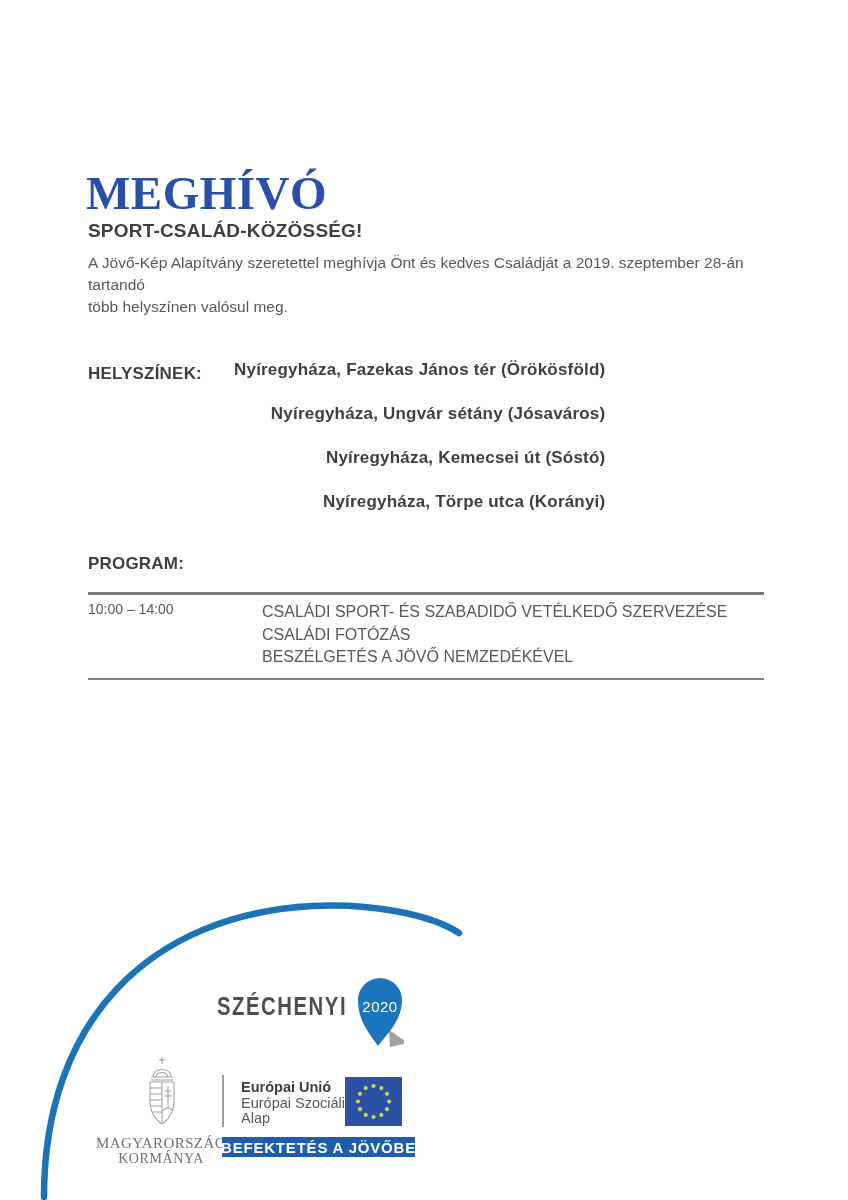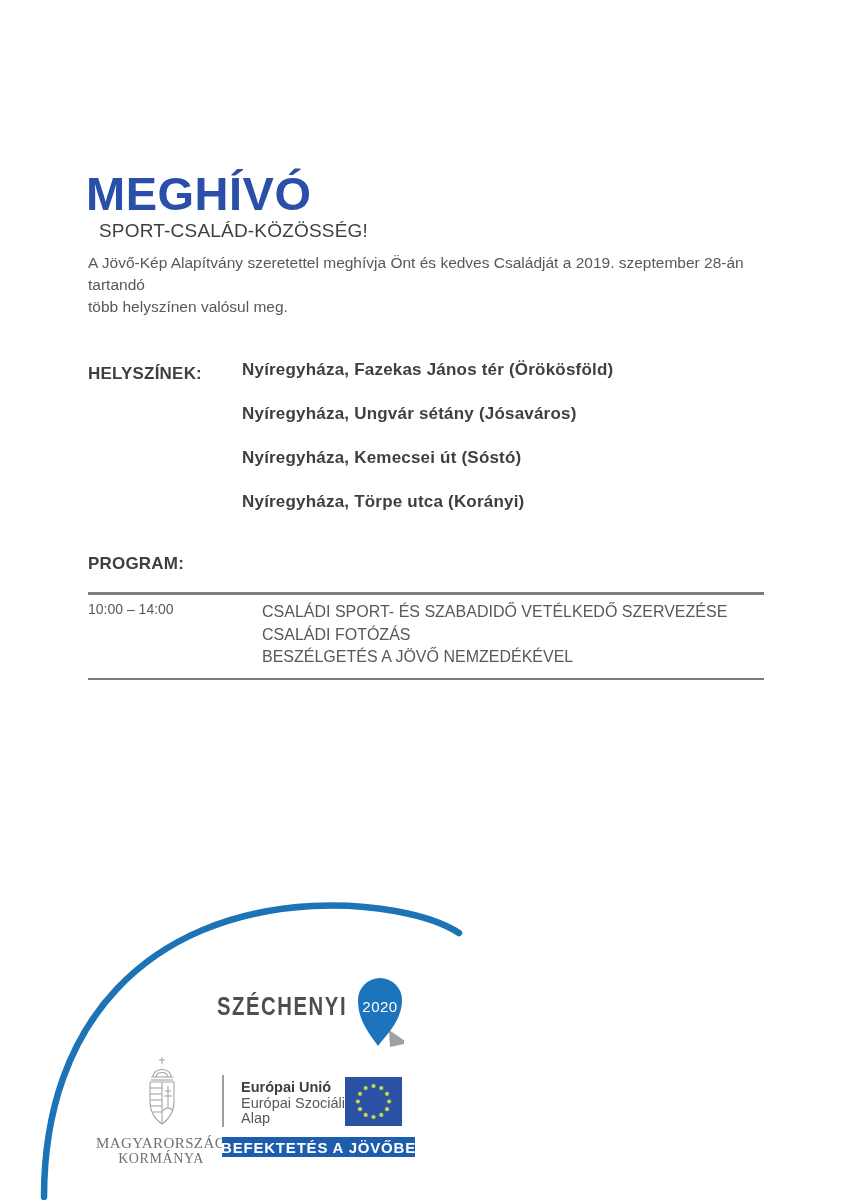--- a/index.html
+++ b/index.html
@@ -9,26 +9,26 @@
     --logo-gray:#4d4e50; --gov-gray:#6f7073;
   }
   *{margin:0;padding:0;box-sizing:border-box;}
   html,body{background:#e8e8e8;}
   .page{
     position:relative;width:848px;height:1200px;background:#ffffff;
     margin:0 auto;overflow:hidden;
     font-family:"Liberation Sans","DejaVu Sans",sans-serif;
   }
   .abs{position:absolute;}
-  .title{left:86px;top:166px;font-size:47px;font-weight:bold;color:var(--title-blue);letter-spacing:.5px;}
-  .subtitle{left:88px;top:220px;font-size:19px;font-weight:normal;color:var(--heading-gray);letter-spacing:.2px;margin-left:11px;}
+  .title{left:86px;top:166px;font-size:47px;font-weight:bold;color:var(--title-blue);letter-spacing:.5px;font-family:Liberation Serif, serif;}
+  .subtitle{left:88px;top:220px;font-size:19px;font-weight:bold;color:var(--heading-gray);letter-spacing:.2px;}
   .intro{left:88px;top:252px;width:690px;font-size:15.5px;line-height:22px;color:var(--text-gray);}
   .section-label{font-size:17px;font-weight:bold;color:var(--heading-gray);letter-spacing:.2px;}
   .loc-label{left:88px;top:364px;}
-  .loc-list{left:242px;top:360px;display:flex;flex-direction:column;gap:24px;}
+  .loc-list{left:234px;top:360px;display:flex;flex-direction:column;gap:24px;text-align:right;}
   .loc-item{font-size:17px;font-weight:bold;color:var(--heading-gray);letter-spacing:.2px;}
   .prog-label{left:88px;top:554px;}
   .prog-table{
     left:88px;top:592px;width:676px;
     border-top:3px solid var(--rule-gray);border-bottom:2px solid var(--rule-gray);
     display:flex;padding:6px 0 9px 0;
   }
   .prog-time{width:174px;font-size:14px;color:var(--text-gray);}
   .prog-items{flex:1;font-size:16px;line-height:22.5px;color:var(--text-gray);}
   .arc-svg{left:0;top:0;pointer-events:none;}

